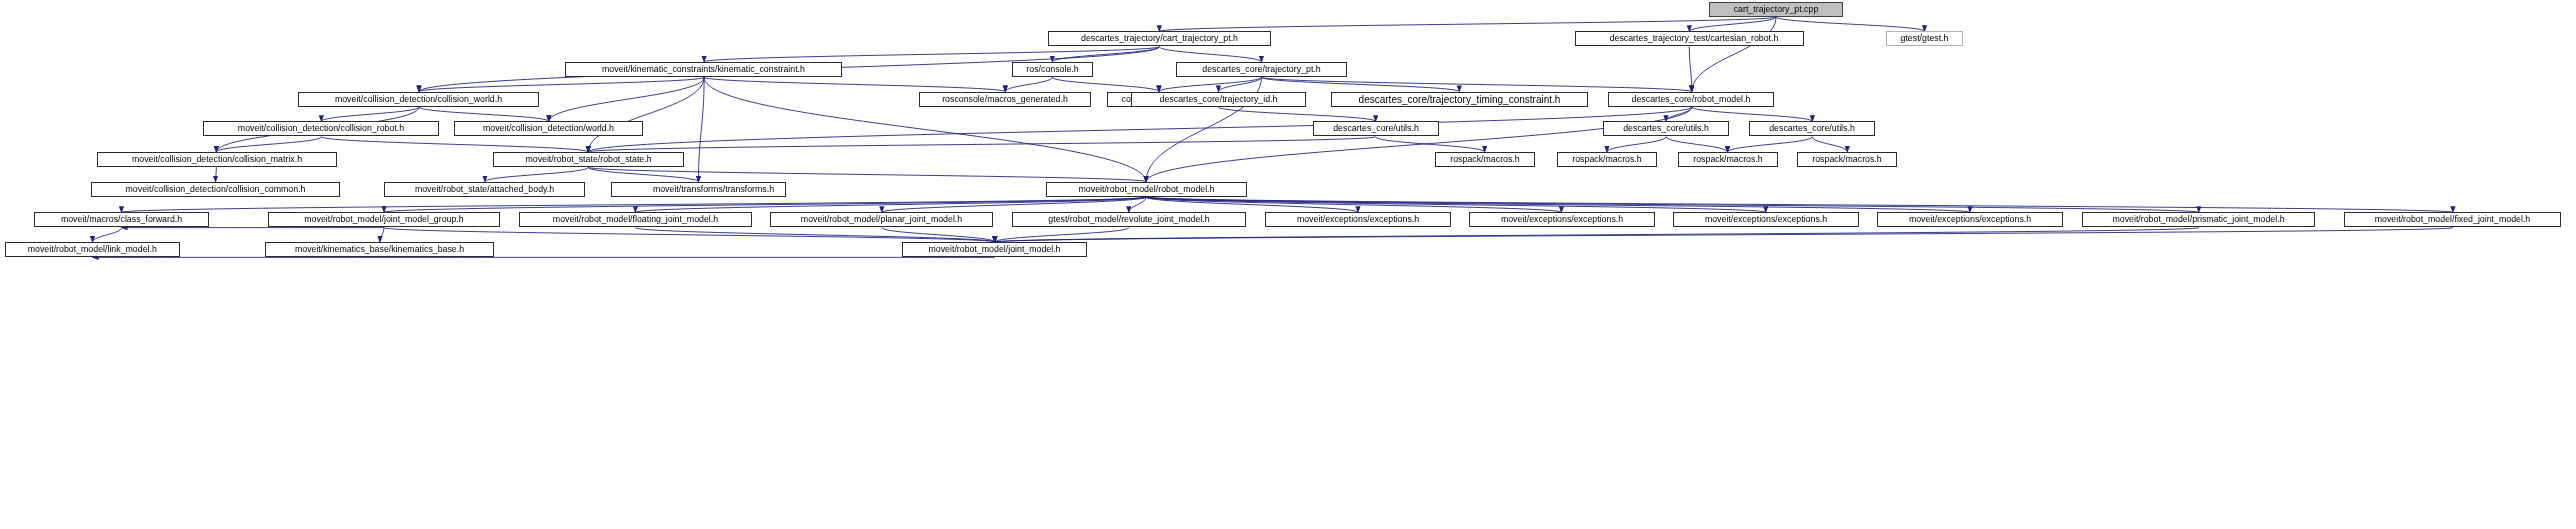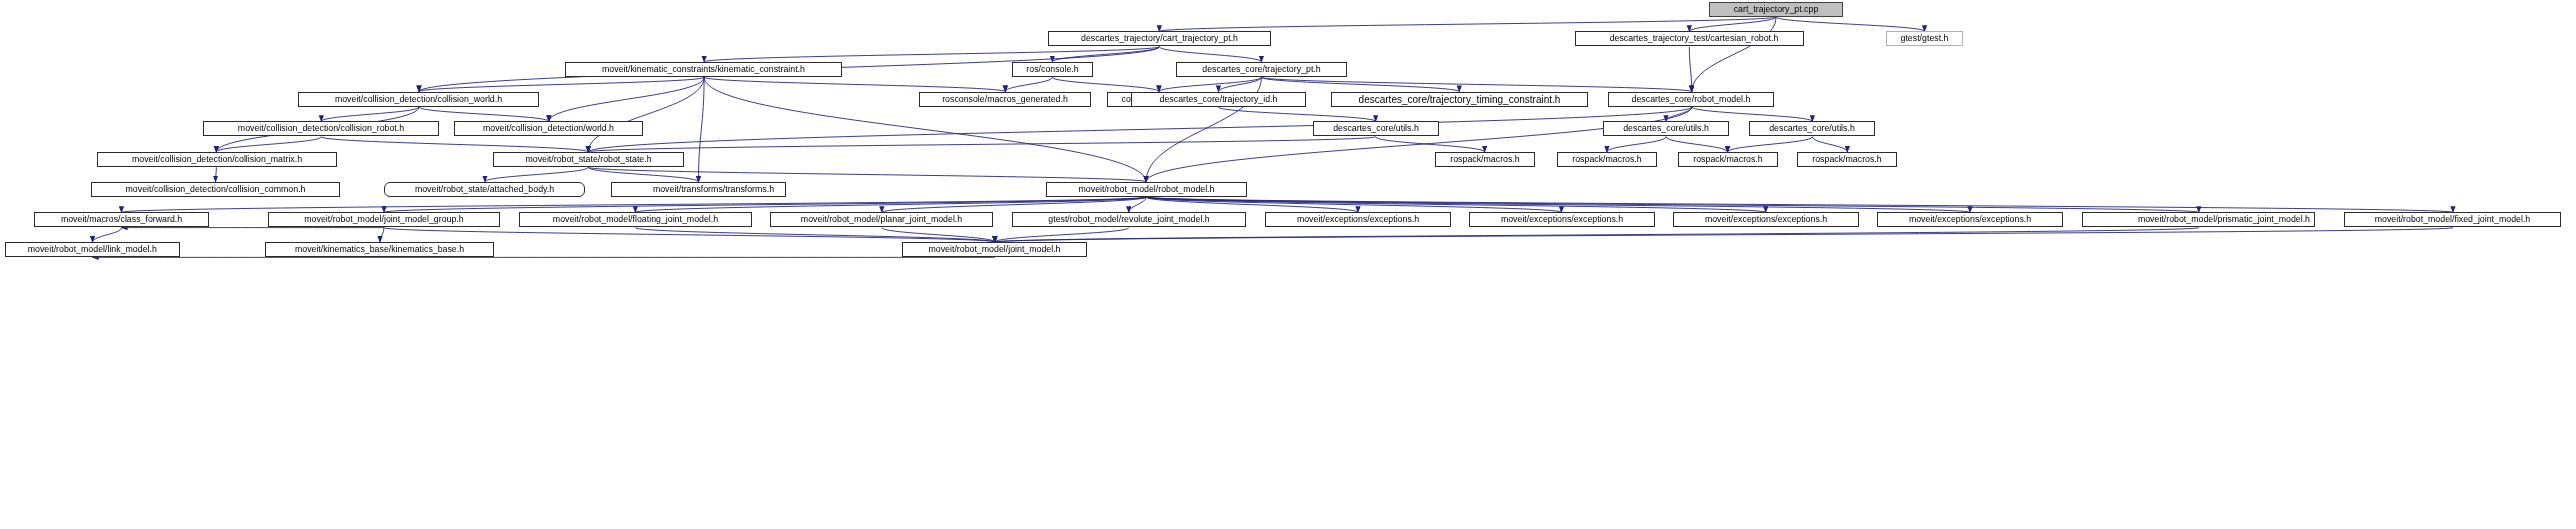--- a/index.html
+++ b/index.html
@@ -152,21 +152,21 @@
     </div>
     <div class="node" style="left: 1678px; top: 152px; width: 100px; height: 15.3px; font-size: 8.8px;">
       <span class="lbl">rospack/macros.h</span>
     </div>
     <div class="node" style="left: 1797px; top: 152px; width: 100px; height: 15.3px; font-size: 8.8px;">
       <span class="lbl">rospack/macros.h</span>
     </div>
     <div class="node" style="left: 91px; top: 182px; width: 249px; height: 15.3px; font-size: 8.8px;">
       <span class="lbl">moveit/collision_detection/collision_common.h</span>
     </div>
-    <div class="node" style="left: 384px; top: 182px; width: 201px; height: 15.3px; font-size: 8.8px; border-radius: 6px;">
+    <div class="node" style="left: 384px; top: 182px; width: 201px; height: 15.3px; font-size: 8.8px;">
       <span class="lbl">moveit/robot_state/attached_body.h</span>
     </div>
     <div class="node" style="left: 611px; top: 182px; width: 175px; height: 15.3px; font-size: 8.8px; padding-left: 30px;">
       <span class="lbl">moveit/transforms/transforms.h</span>
     </div>
     <div class="node" style="left: 1046px; top: 182px; width: 201px; height: 15.3px; font-size: 8.8px;">
       <span class="lbl">moveit/robot_model/robot_model.h</span>
     </div>
     <div class="node" style="left: 34px; top: 212px; width: 175px; height: 15.3px; font-size: 8.8px;">
       <span class="lbl">moveit/macros/class_forward.h</span>
@@ -188,21 +188,21 @@
     </div>
     <div class="node" style="left: 1469px; top: 212px; width: 186px; height: 15.3px; font-size: 8.8px;">
       <span class="lbl">moveit/exceptions/exceptions.h</span>
     </div>
     <div class="node" style="left: 1673px; top: 212px; width: 186px; height: 15.3px; font-size: 8.8px;">
       <span class="lbl">moveit/exceptions/exceptions.h</span>
     </div>
     <div class="node" style="left: 1877px; top: 212px; width: 186px; height: 15.3px; font-size: 8.8px;">
       <span class="lbl">moveit/exceptions/exceptions.h</span>
     </div>
-    <div class="node" style="left: 2082px; top: 212px; width: 233px; height: 15.3px; font-size: 8.8px; justify-content: flex-end;">
+    <div class="node" style="left: 2082px; top: 212px; width: 233px; height: 15.3px; font-size: 8.8px;">
       <span class="lbl">moveit/robot_model/prismatic_joint_model.h</span>
     </div>
     <div class="node" style="left: 2344px; top: 212px; width: 217px; height: 15.3px; font-size: 8.8px;">
       <span class="lbl">moveit/robot_model/fixed_joint_model.h</span>
     </div>
     <div class="node" style="left: 4.8px; top: 242px; width: 175px; height: 15.3px; font-size: 8.8px;">
       <span class="lbl">moveit/robot_model/link_model.h</span>
     </div>
     <div class="node" style="left: 265px; top: 242px; width: 229px; height: 15.3px; font-size: 8.8px;">
       <span class="lbl">moveit/kinematics_base/kinematics_base.h</span>

